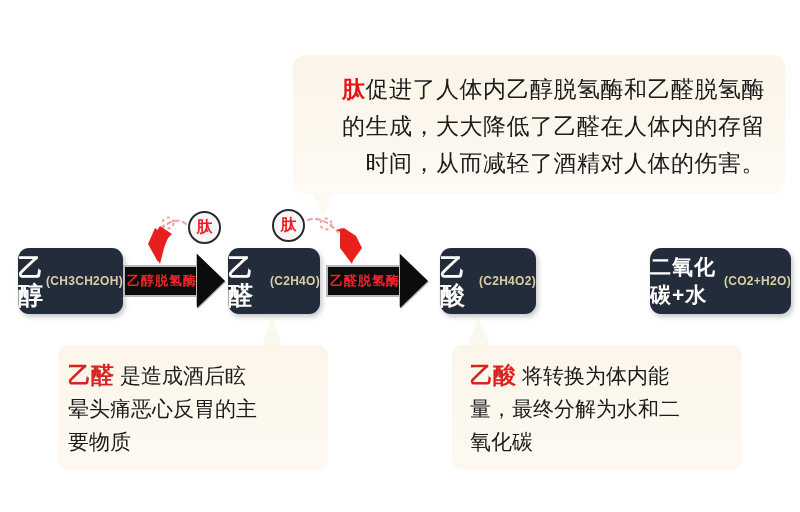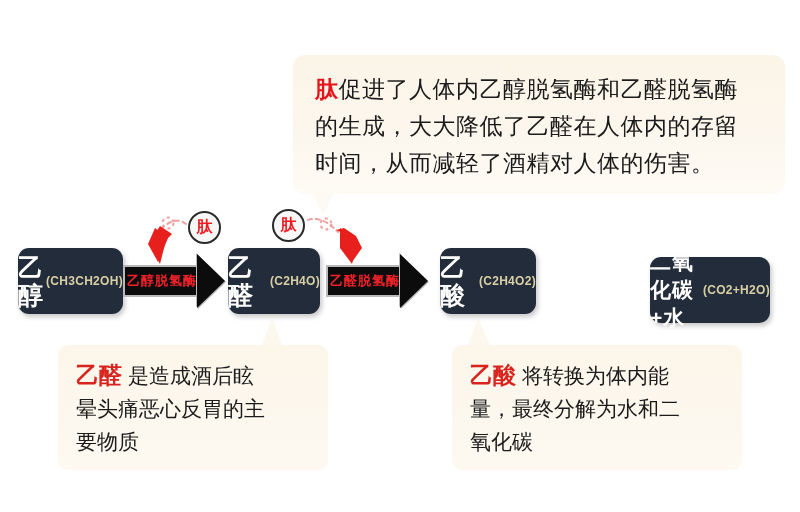--- a/index.html
+++ b/index.html
@@ -37,41 +37,42 @@
     background: linear-gradient(180deg,#fbf4e7 0%, #fcf7ee 60%, #fefbf5 100%);
     border-radius: 12px;
   }
   .callout.top .line {
     font-size: 23px;
     line-height: 37px;
     color: #1b1b1b;
     letter-spacing: 0.5px;
     white-space: nowrap;
     font-weight: 500;
+    text-align: right;
   }
   .callout .hl {
     color: #e8121a;
     font-weight: 700;
   }
   .tail {
     position: absolute;
     width: 0; height: 0;
     border-left: 11px solid transparent;
     border-right: 11px solid transparent;
   }
   .tail-up {
     border-bottom: 22px solid #fbf2e2;
   }
 
   .callout.bl {
     left: 58px;
     top: 345px;
     width: 270px;
     height: 125px;
-    padding: 14px 16px 10px 18px;
+    padding: 14px 16px 10px 10px;
     background: linear-gradient(180deg,#fcf6ea 0%, #fdf9f1 100%);
   }
   .callout.br {
     left: 452px;
     top: 345px;
     width: 290px;
     height: 125px;
     padding: 14px 32px 10px 18px;
     background: linear-gradient(180deg,#fcf6ea 0%, #fdf9f1 100%);
   }
@@ -256,21 +257,21 @@
       <div class="head" style="left:74px;"></div>
       <div class="alabel red">乙醛脱氢酶</div>
     </div>
 
     <div class="node" style="left:440px; width:96px;">
       <div class="cn">乙酸</div>
       <div class="formula">(C2H4O2)</div>
     </div>
 
 
-    <div class="node" style="left:650px; width:120px;margin-top:9px;">
+    <div class="node" style="left:650px; width:141px;">
       <div class="cn" style="font-size:21px; letter-spacing:1px;">二氧化碳+水</div>
       <div class="formula">(CO2+H2O)</div>
     </div>
   </div>
 
   <div class="callout bl">
     <div class="line">
       <span class="hl">乙醛</span><span>是造成酒后眩</span>
     </div>
     <div class="line">晕头痛恶心反胃的主</div>

